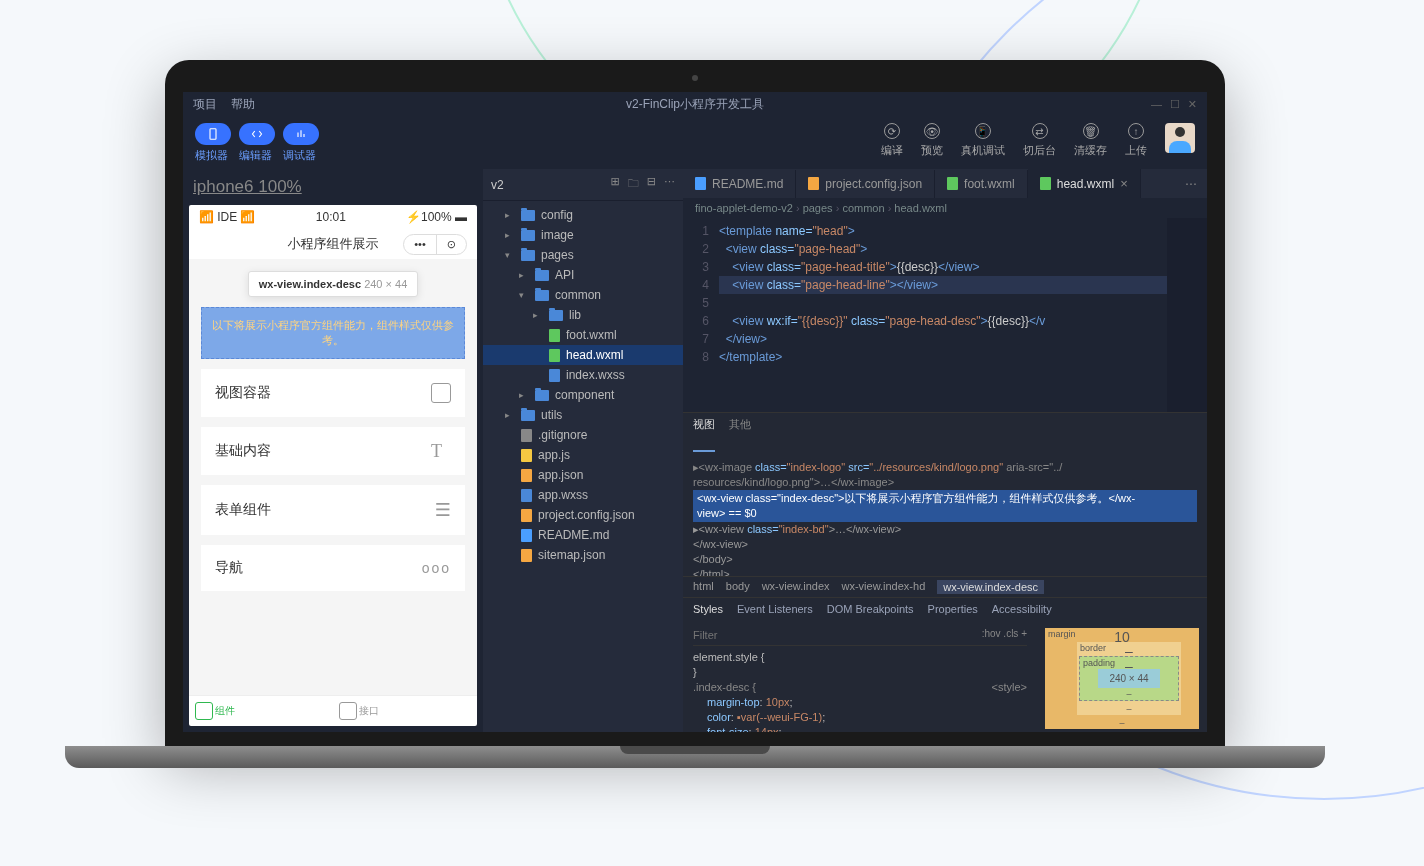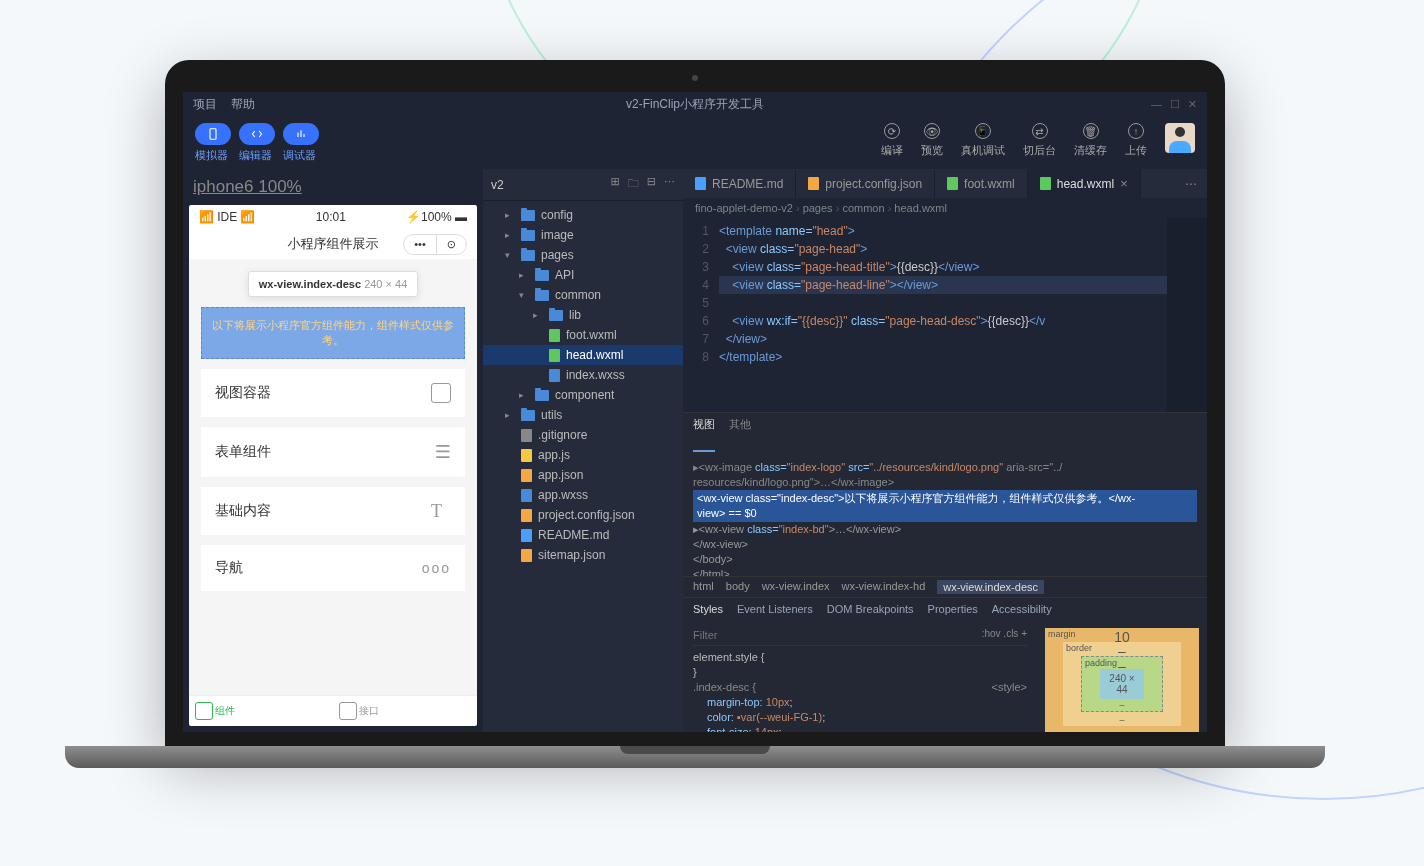--- a/index.html
+++ b/index.html
@@ -110,21 +110,21 @@
 .styles-body { flex: 1; display: flex; overflow: hidden; }
 .styles-left { flex: 1; padding: 4px 10px; font-family: Consolas, monospace; font-size: 11px; color: #bbb; line-height: 15px; }
 .filter-row { display: flex; align-items: flex-end; border-bottom: 1px solid #333; padding: 2px 0 4px; margin-bottom: 4px; color: #888; }
 .filter-row input { background: transparent; border: none; color: #888; font-size: 11px; flex: 1; outline: none; }
 .filter-row .chips { font-size: 10px; }
 .rule-hd { display: flex; justify-content: space-between; color: #888; }
 .prop { padding-left: 14px; }
 .prop .k { color: #8cc8ff; } .prop .v { color: #c88866; }
 .box-model { width: 170px; padding: 8px; }
 .bm-margin { background: #e8b868; padding: 14px 18px; position: relative; font-size: 9px; color: #555; }
-.bm-border { background: #f0d090; padding: 14px 18px; position: relative; }
+.bm-border { background: #f0d090; padding: 14px 2px; position: relative; margin-left: 14px; }
 .bm-padding { background: #b8d888; padding: 12px 18px; border: 1px dashed #888; position: relative; }
 .bm-content { background: #9accd8; padding: 4px 8px; text-align: center; font-size: 10px; }
 .bm-label { position: absolute; top: 1px; left: 3px; font-size: 9px; }
 .bm-val-t { position: absolute; top: 1px; left: 50%; transform: translateX(-50%); font-size: 14px; }
 .bm-val-b { position: absolute; bottom: 1px; left: 50%; transform: translateX(-50%); font-size: 9px; }
 </style>
 </head>
 <body>
 
 <div class="bg-curve green"></div>
@@ -225,26 +225,26 @@
     <div class="app-body">
       <div class="tooltip-box">
         <b>wx-view.index-desc</b> <span>240 × 44</span>
       </div>
       <div class="sel-region">以下将展示小程序官方组件能力，组件样式仅供参考。</div>
       <div class="menu-item">
                   <span>视图容器</span>
                   <span class="icon"></span>
                 </div>
       <div class="menu-item">
+                  <span>基础内容</span>
+                  <span class="icon" style="border:none;font-family:serif;font-size:18px;color:#999">T</span>
+                </div>
+      <div class="menu-item">
                   <span>表单组件</span>
                   <span style="color:#999;font-size:18px">☰</span>
-                </div>
-      <div class="menu-item">
-                  <span>基础内容</span>
-                  <span class="icon" style="border:none;font-family:serif;font-size:18px;color:#999">T</span>
                 </div>
       <div class="menu-item">
                   <span>导航</span>
                   <span style="color:#999;letter-spacing:2px">ooo</span>
                 </div>
     </div>
     <div class="tabbar">
       <div class="active">
                   <div class="ico2"></div>
                   <span>组件</span>

